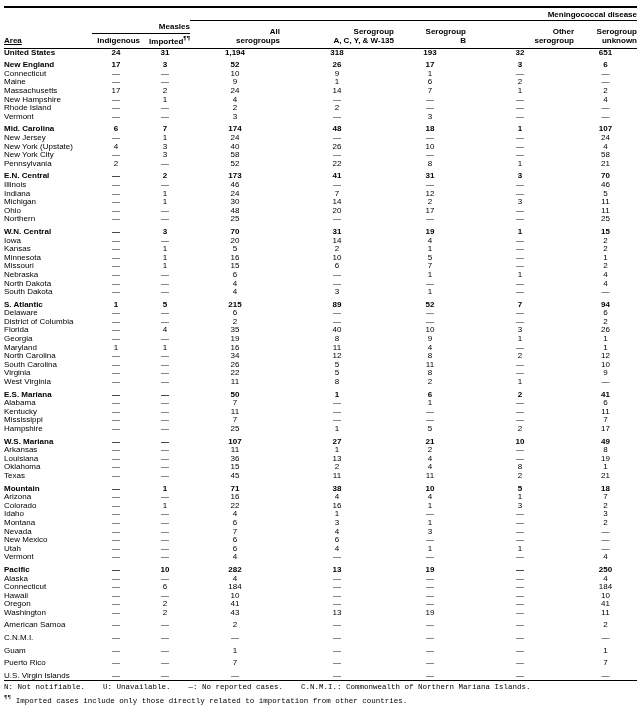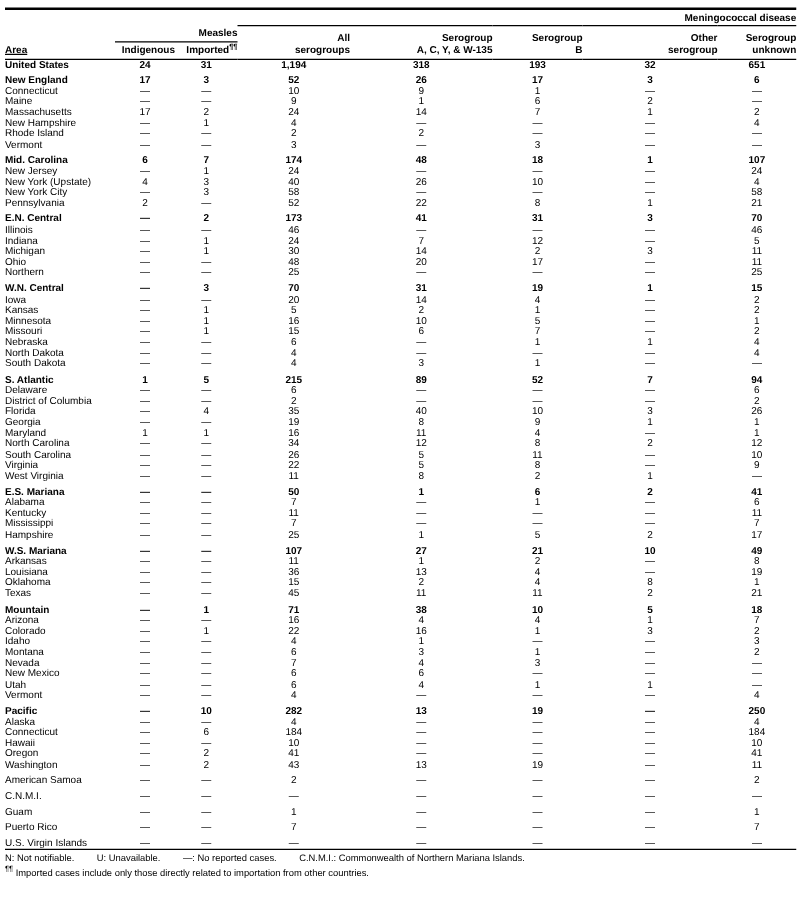--- a/index.html
+++ b/index.html
@@ -19,21 +19,21 @@
   thead th { font-weight: bold; line-height: 9.5px; vertical-align: bottom; text-align: right; }
   th.group-head { border-bottom: 1px solid #000; padding-bottom: 1px; height: 11px; }
   th.hdr-bottom { border-bottom: 1px solid #000000; }
   th.pad-b { padding-bottom: 2px; }
   th.area-h { text-align: left; text-decoration: underline; }
   tbody td { line-height: 8.6px; white-space: nowrap; }
   td.area { text-align: left; overflow: hidden; }
   td.num { text-align: center; }
   tr.bold { font-weight: bold; }
   tr.spacer td { height: 4px; line-height: 4px; }
-  .footnotes { margin-top: 2px; font-size: 7.5px; line-height: 9.5px; }
+  .footnotes { margin-top: 2px; font-size: 7.5px; line-height: 9.5px; font-family: Liberation Mono, monospace; }
   .fn-line1 span { margin-right: 18px; }
   sup { font-size: 6px; vertical-align: super; }
 </style>
 </head>
 <body>
 
 <div class="page">
 
 
   <div class="rule rule-thick"></div>

